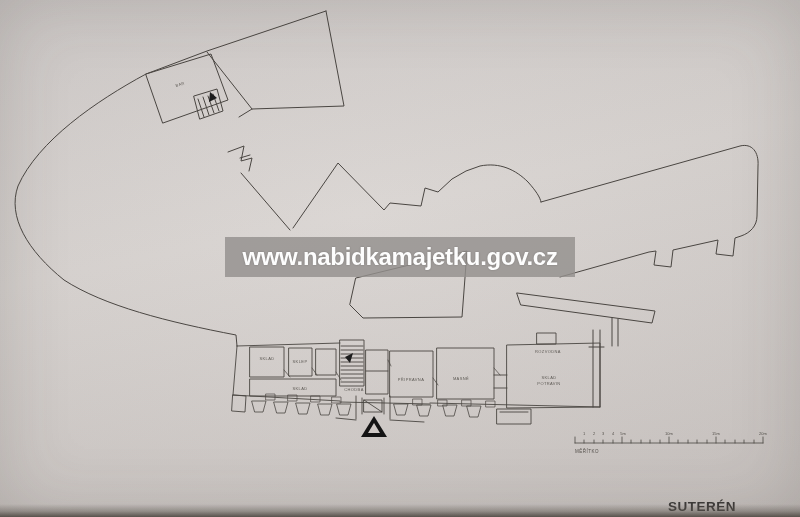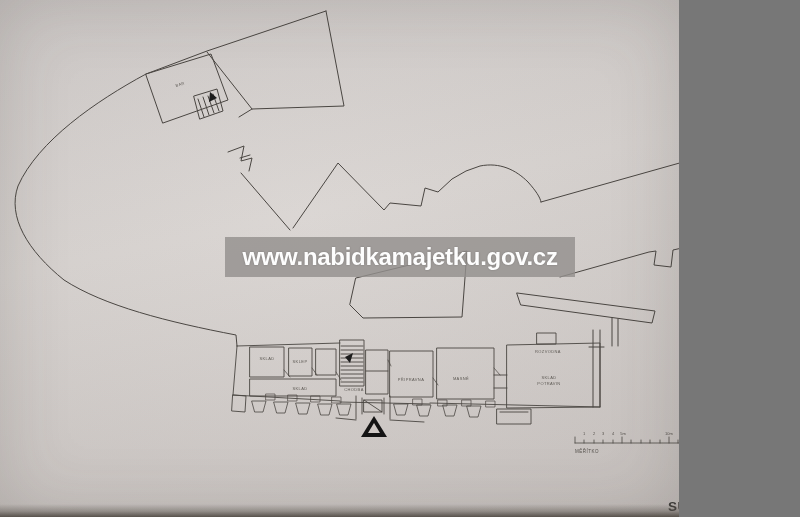--- a/index.html
+++ b/index.html
@@ -1,18 +1,18 @@
 <!DOCTYPE html>
 <html><head>
 <meta charset="utf-8">
 <style>
   html,body{margin:0;padding:0;}
   body{font-family:"Liberation Sans",sans-serif;background:#777;}
   .stage{
-    position:relative;width:679px;height:517px;overflow:hidden;
+    position:relative;width:800px;height:517px;overflow:hidden;
     background:
       radial-gradient(95% 85% at 45% 42%, rgba(255,255,255,0.10), rgba(0,0,0,0.05)),
       linear-gradient(168deg,#cfcac8 0%,#d7d2cf 42%,#cbc5c2 100%);
   }
   .stage svg{position:absolute;left:0;top:0;}
   .vignette{position:absolute;inset:0;pointer-events:none;
     box-shadow:inset 0 0 70px rgba(60,55,50,0.18);}
   .bottom-edge{position:absolute;left:0;right:0;bottom:0;height:13px;pointer-events:none;
     background:linear-gradient(to bottom, rgba(96,90,84,0) 0%, rgba(96,90,84,0.45) 55%, #58524c 100%);}
   .watermark{

